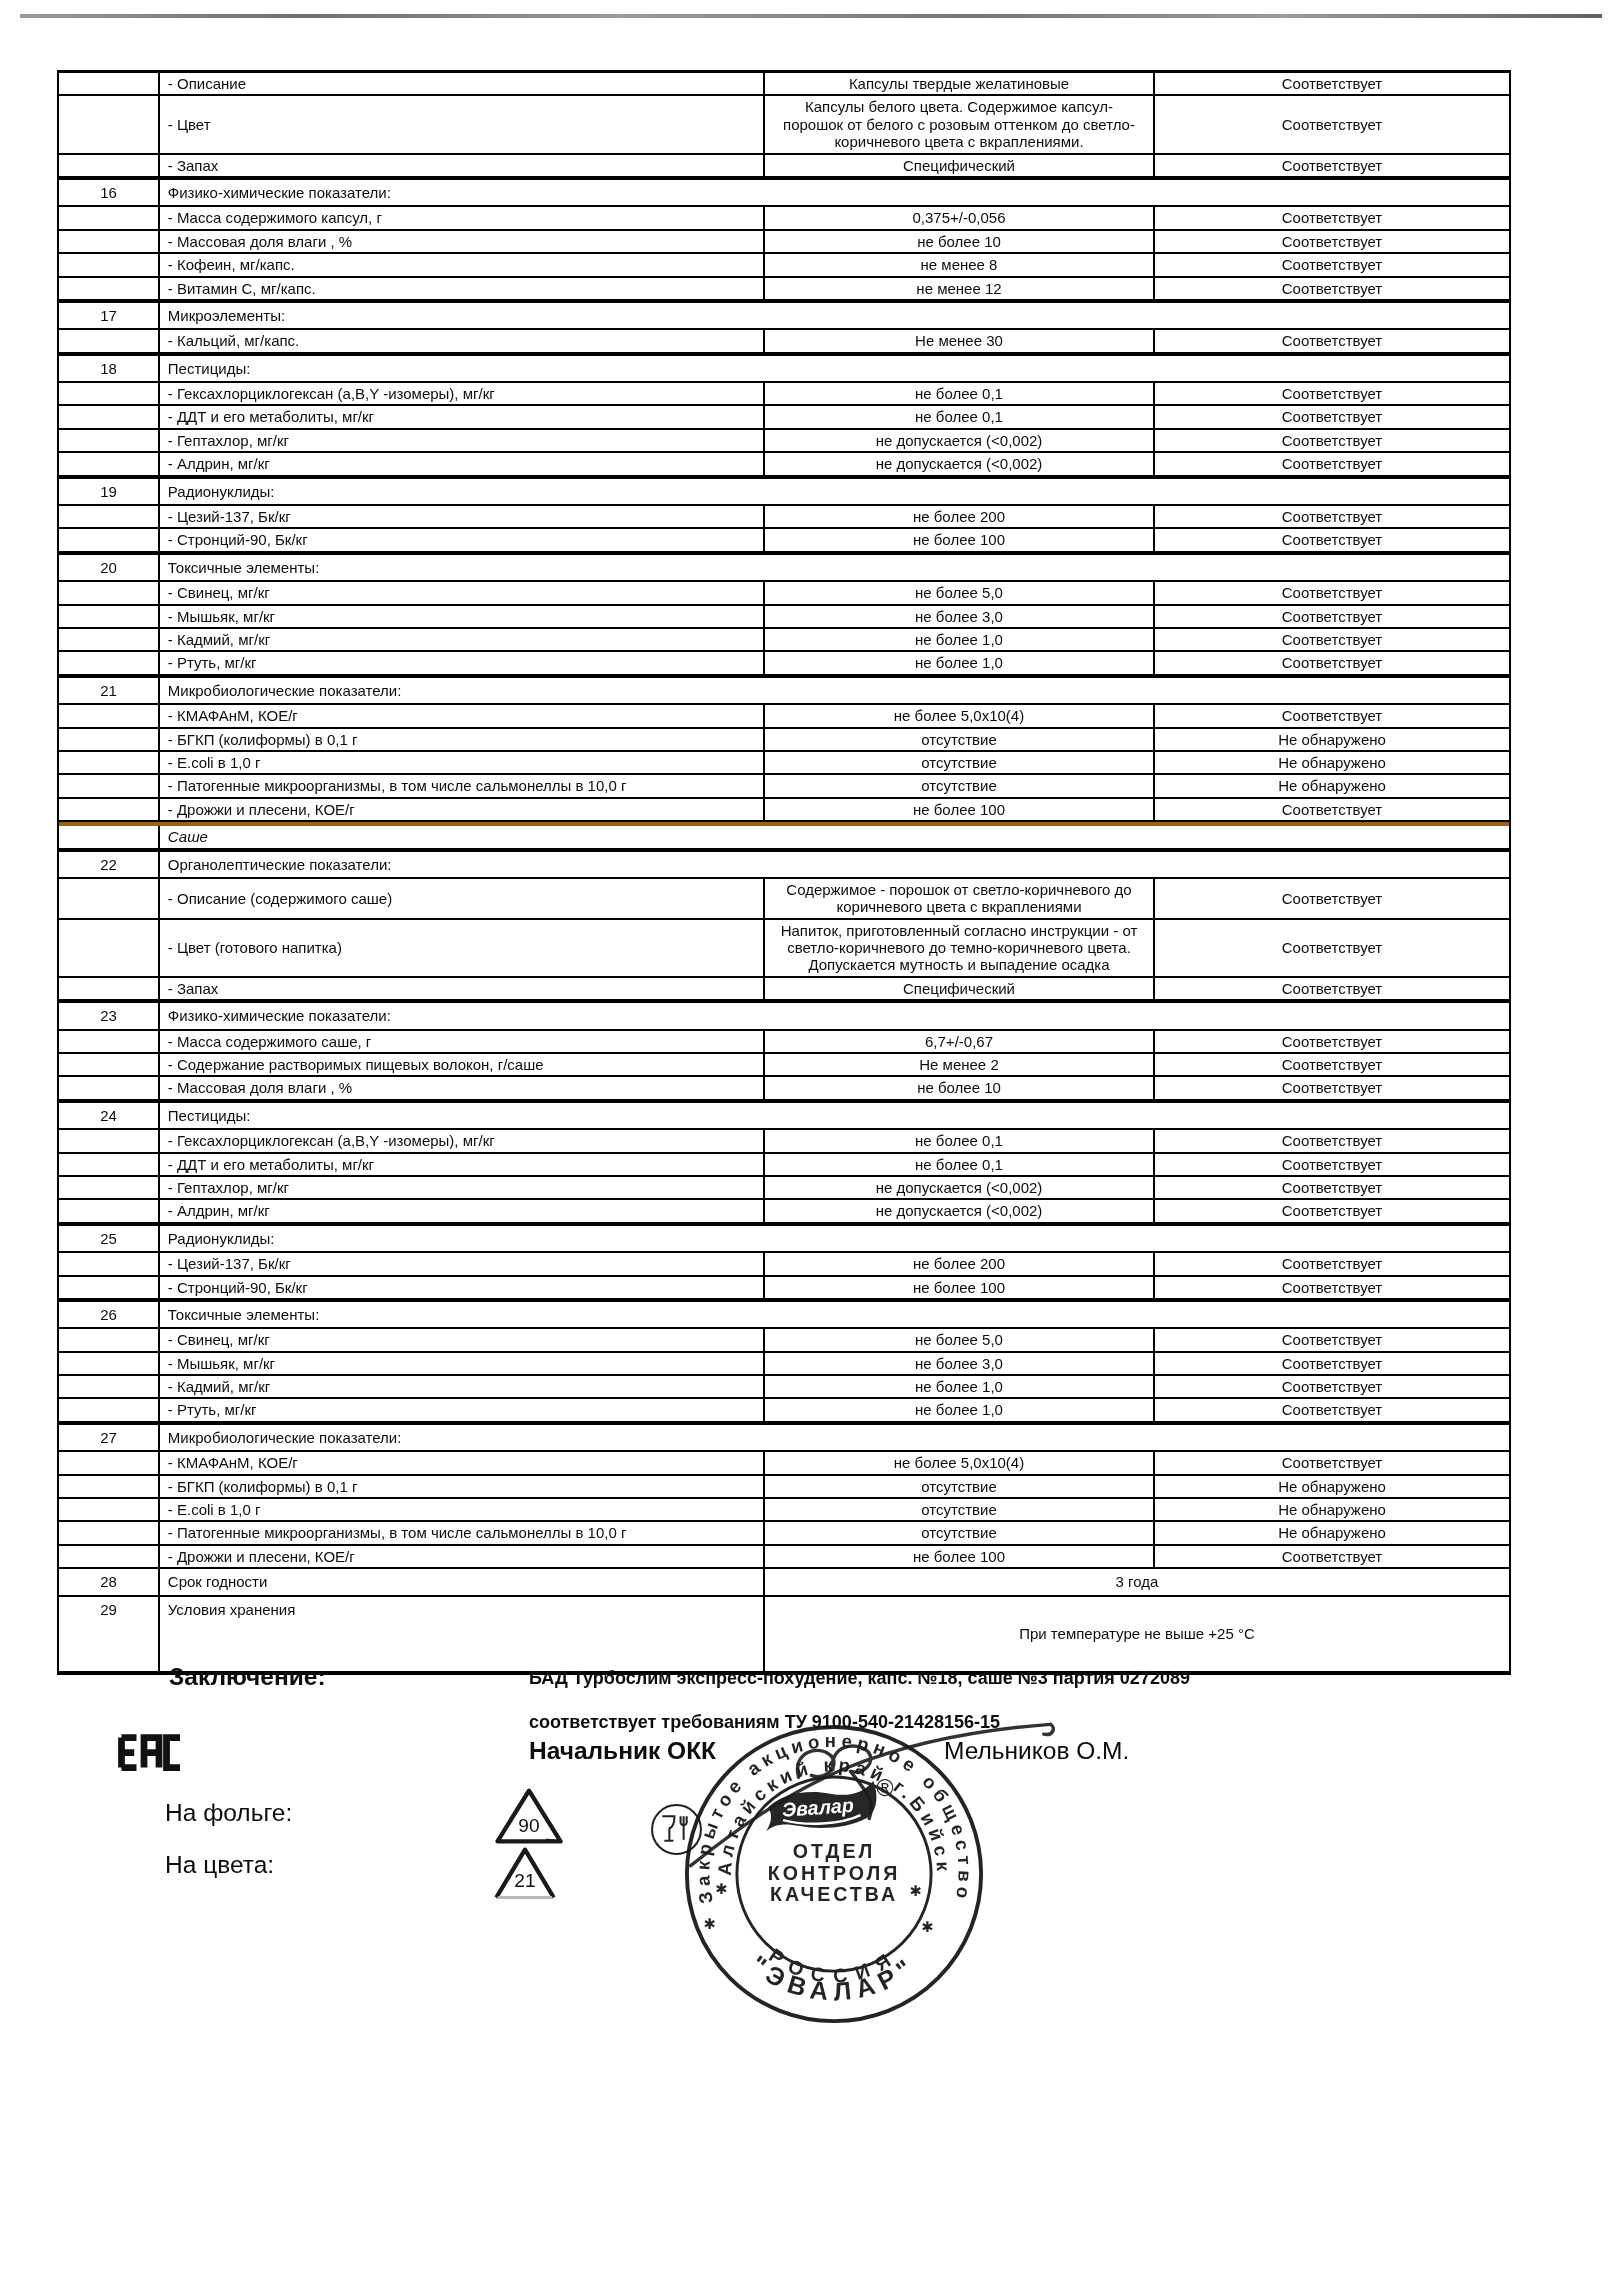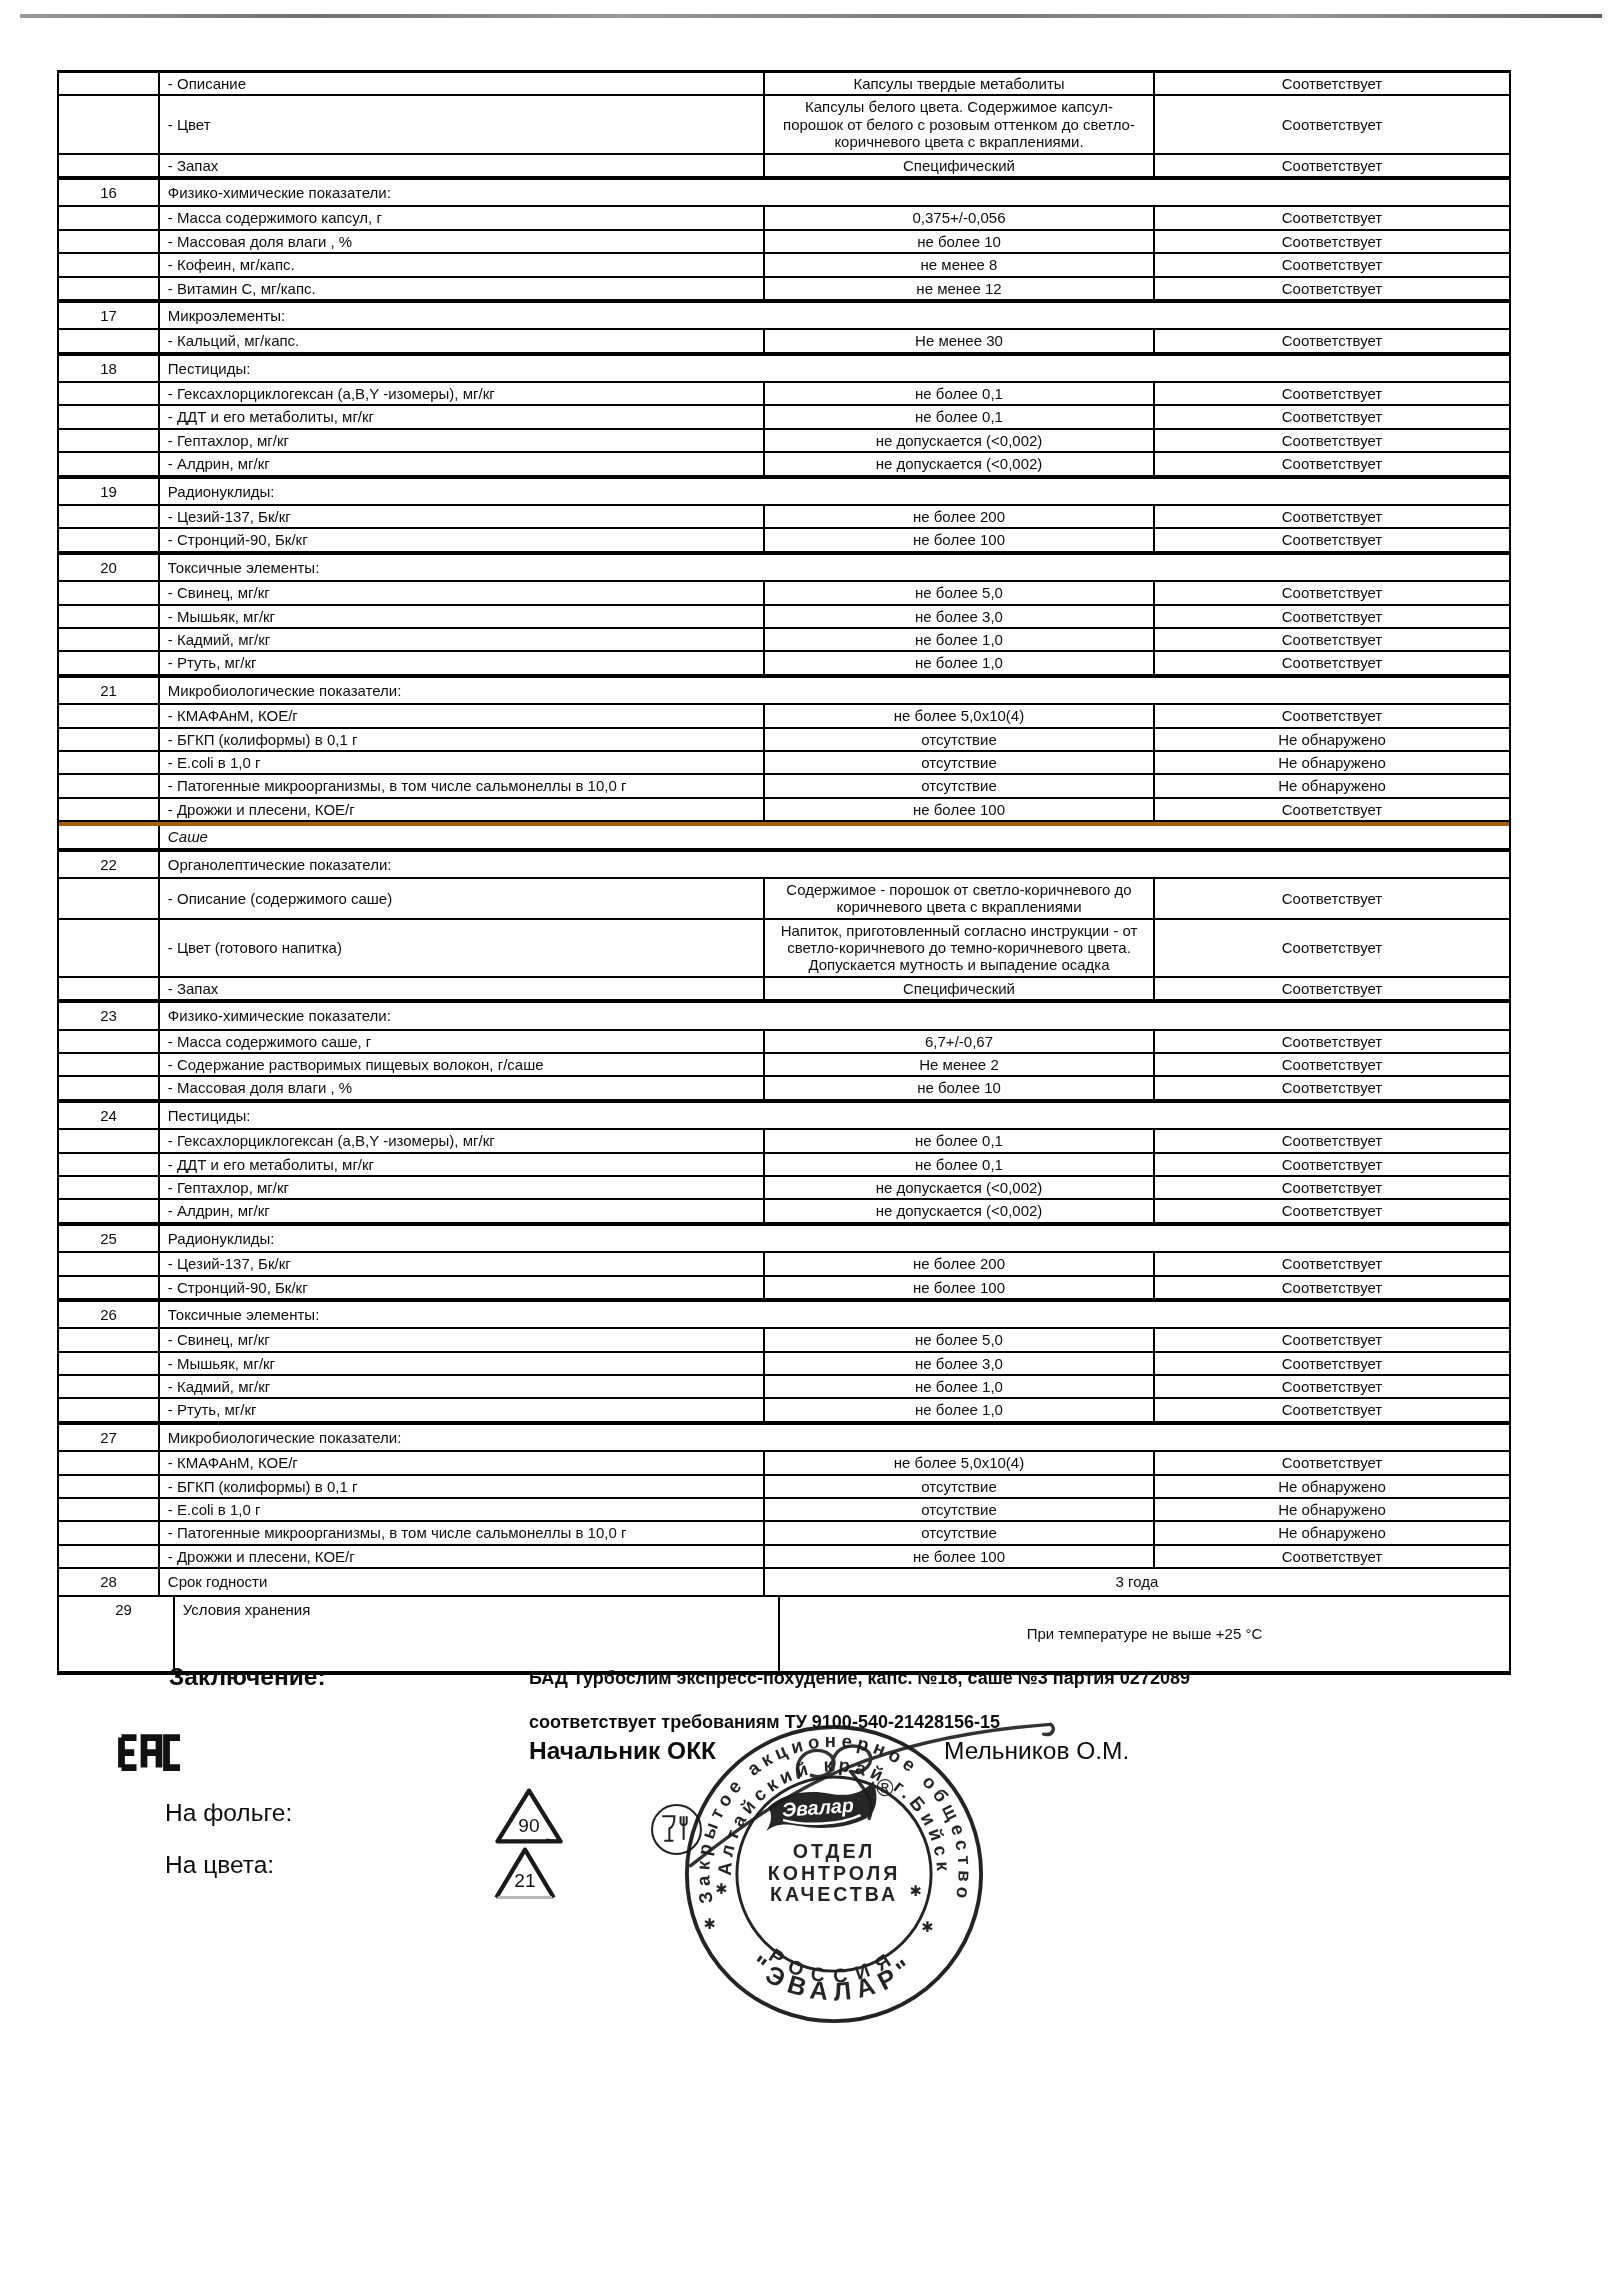--- a/index.html
+++ b/index.html
@@ -10,21 +10,21 @@
   
   .qc-table{position:absolute;left:57px;top:70px;width:1454px;box-sizing:border-box;
         border:2.9px solid #000;border-top-width:3.9px;border-bottom-width:4.9px;
         font-size:15px;line-height:1.16;}
   .trow{display:grid;grid-template-columns:101px 605px 390px 1fr;border-bottom:2px solid #000;
         min-height:22.5px;box-sizing:border-box;}
   .trow:last-child{border-bottom:none;}
   .trow.cat{grid-template-columns:101px 1fr;border-top:2px solid #000;border-bottom-width:2.9px;min-height:25.5px;}
   .trow.sub{grid-template-columns:101px 1fr;border-top:4px solid #a16207;min-height:23.5px;font-style:italic;}
   .trow.merge{grid-template-columns:101px 605px 1fr;min-height:25.5px;}
-  .trow.tall{min-height:74px;margin-left:15px;}
+  .trow.tall{min-height:74px;}
   .cell{border-right:2px solid #000;padding:2px 5.9px;display:flex;align-items:center;box-sizing:border-box;}
   .cell:last-child{border-right:none;}
   .cell.num{justify-content:center;padding:4px 0;}
   .tall .cell.num,.tall .cell.name{align-items:flex-start;padding-top:3.9px;}
   .cell.name{padding-left:7.8px;}
   .cell.val,.cell.stat{justify-content:center;text-align:center;padding:2px 11.8px;}
   
   .ftext{position:absolute;font-size:24.5px;white-space:nowrap;}
   .bold{font-weight:bold;}
   .concl-lines{position:absolute;left:529px;top:1656px;font-size:18px;line-height:44px;white-space:nowrap;font-weight:bold;}
@@ -40,21 +40,21 @@
 <body>
 
 <div class="page">
 
   <div class="scanline"></div>
 
   <div class="qc-table" id="qc-table">
       <div class="trow item">
         <div class="cell num"></div>
         <div class="cell name">- Описание</div>
-        <div class="cell val">Капсулы твердые метаболиты</div>
+        <div class="cell val">Капсулы твердые желатиновые</div>
         <div class="cell stat">Соответствует</div>
       </div>
       <div class="trow item">
         <div class="cell num"></div>
         <div class="cell name">- Цвет</div>
         <div class="cell val">Капсулы белого  цвета. Содержимое капсул-порошок от белого с розовым оттенком до светло-коричневого  цвета с вкраплениями.</div>
         <div class="cell stat">Соответствует</div>
       </div>
       <div class="trow item">
         <div class="cell num"></div>

